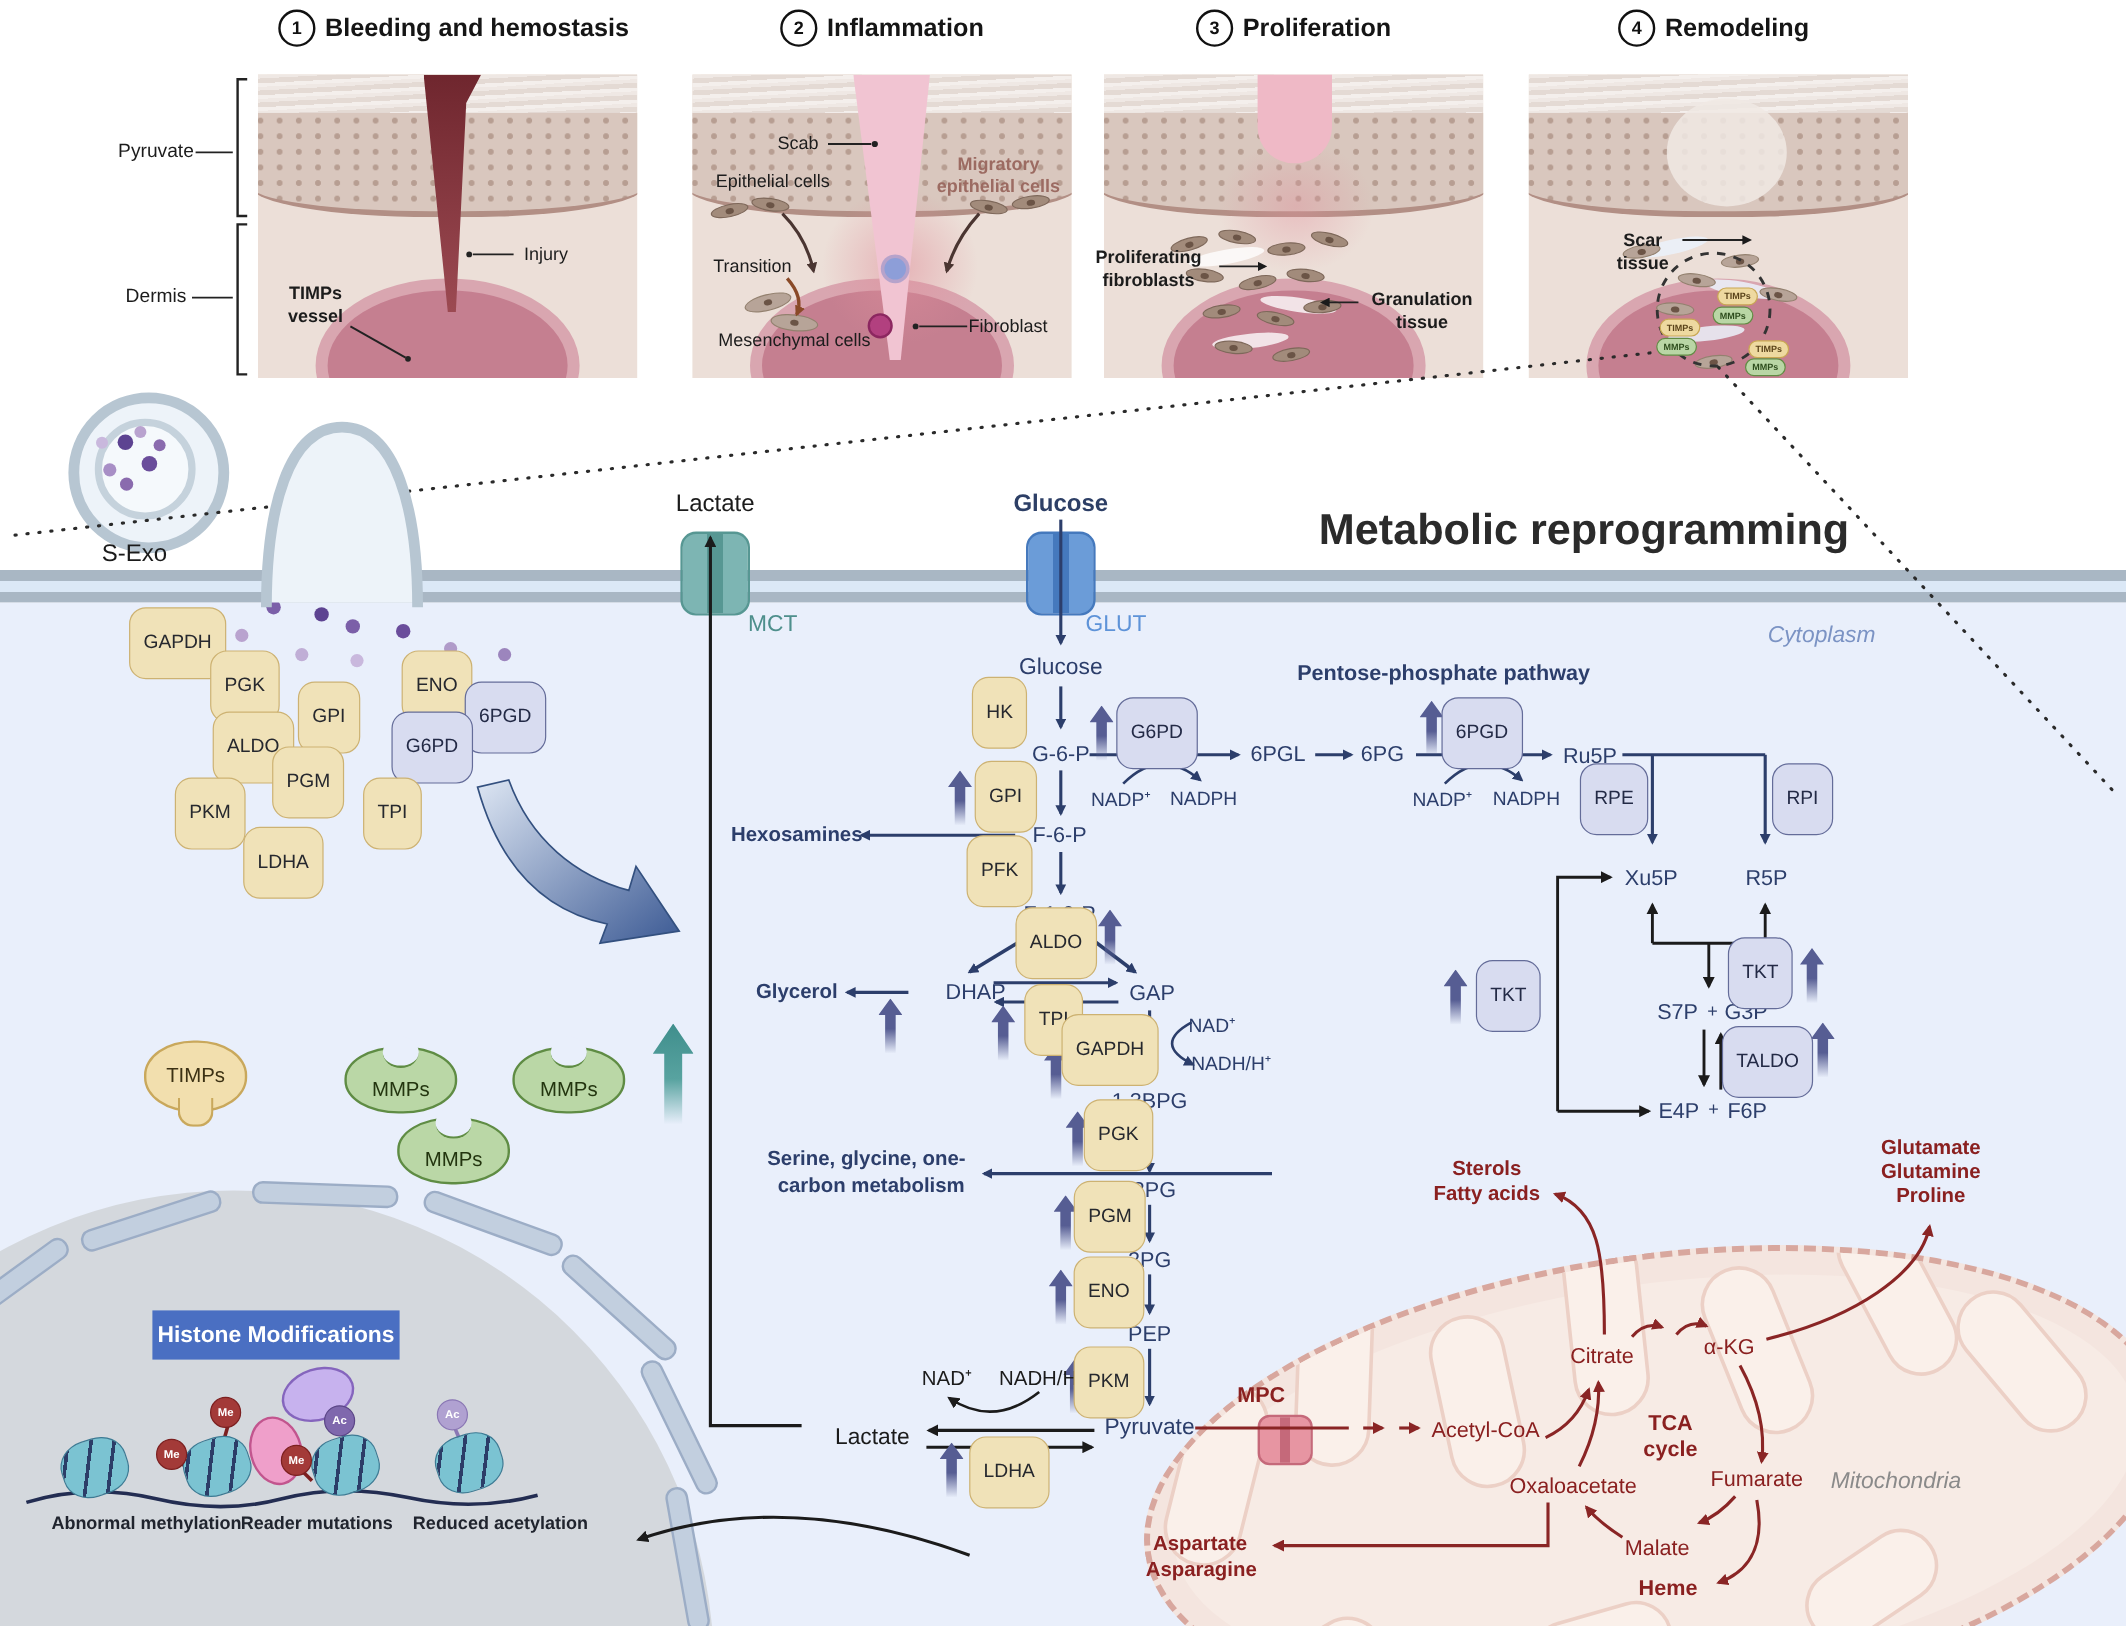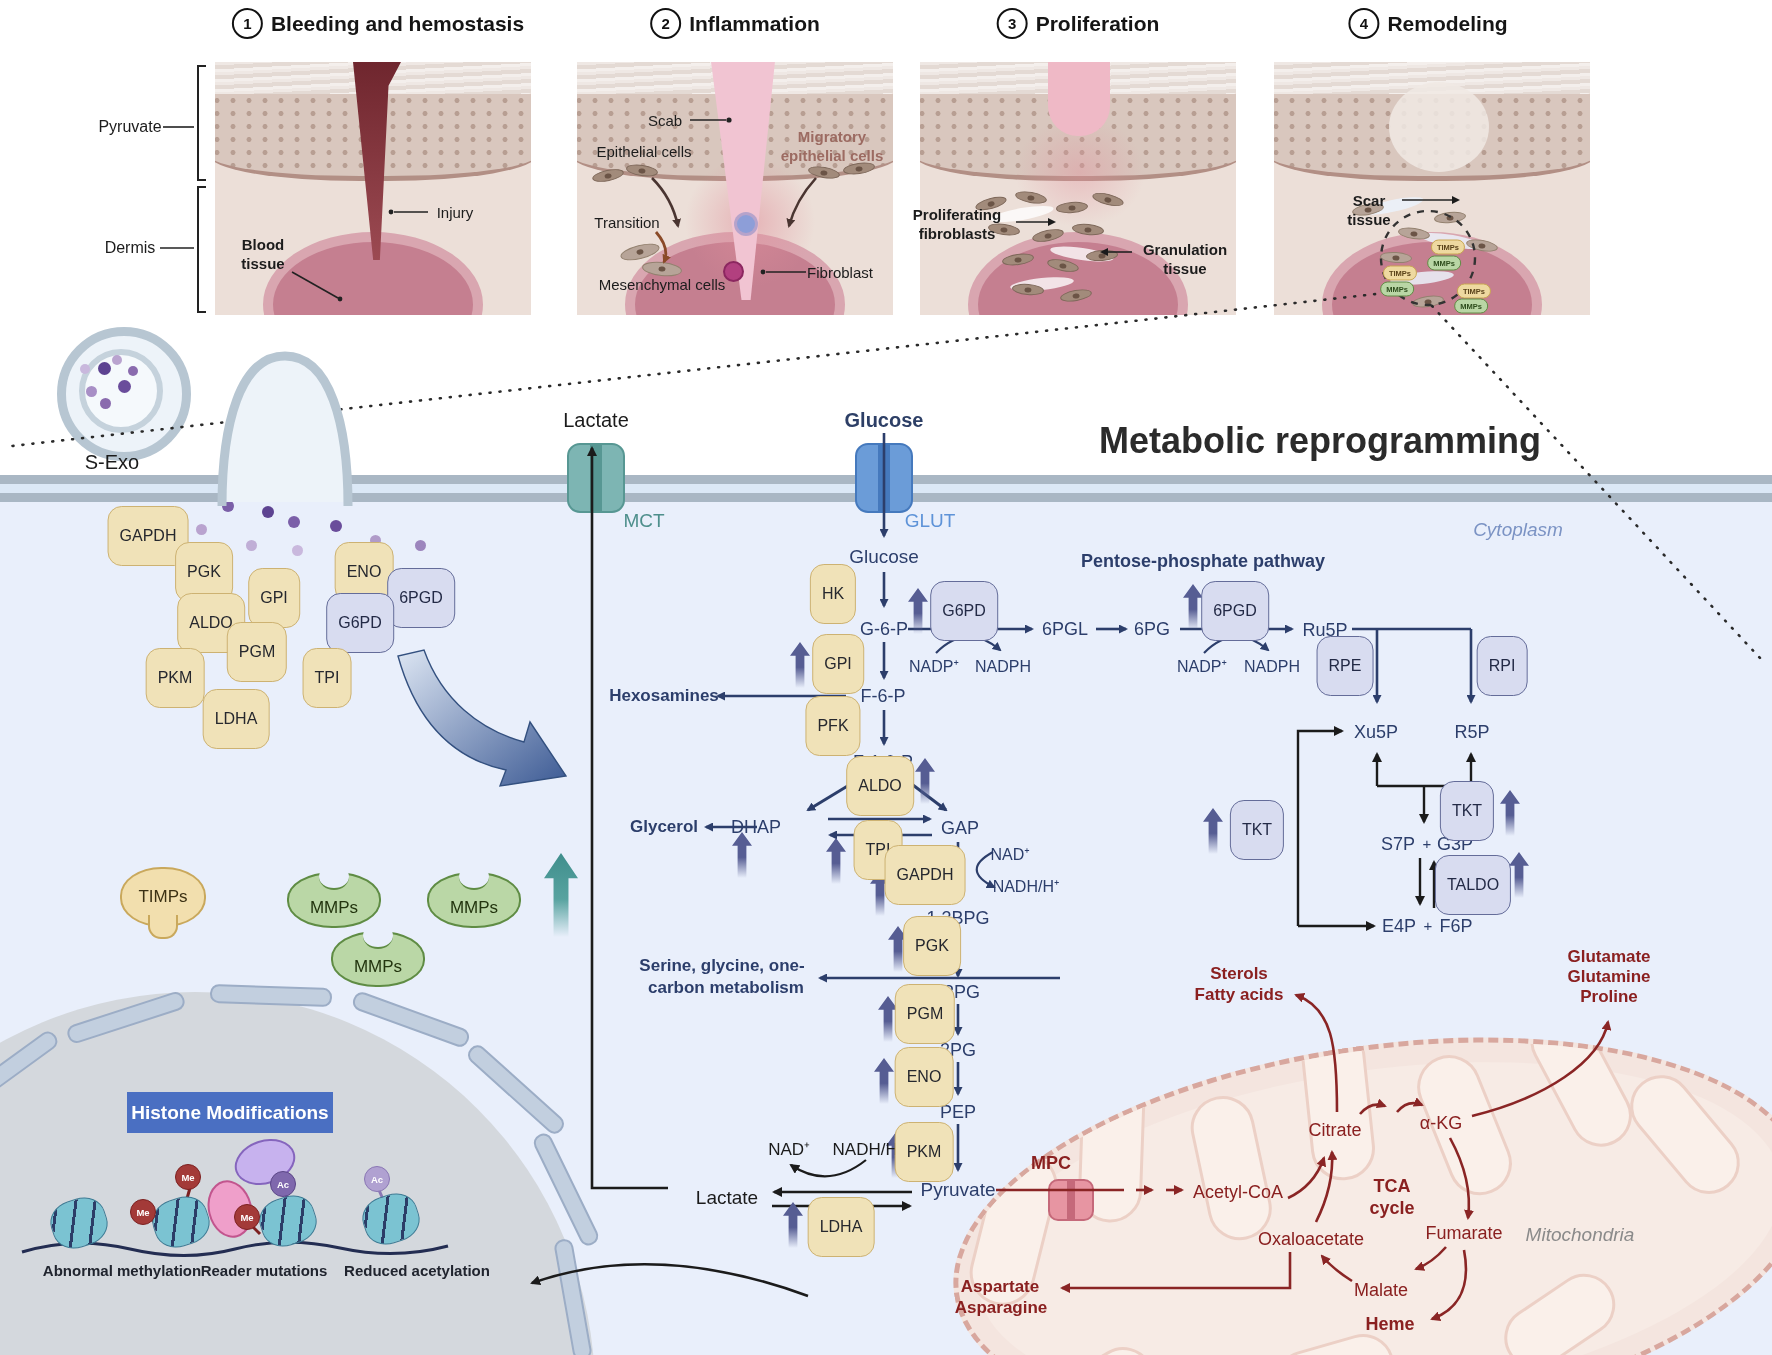--- a/index.html
+++ b/index.html
@@ -121,21 +121,21 @@
   </div>
 
   <div class="panel" style="left:215px;">
     <div class="corneum"></div>
     <div class="epiband"></div>
     <div class="abs" style="left:138px;top:0;width:48px;height:198px;z-index:3;
          clip-path:polygon(0 0,100% 0,74% 12%,56% 100%,42% 100%);background:linear-gradient(#6f262e,#9c4a52);"></div>
     <div class="vessel"></div>
   </div>
   <div class="plbl" style="left:455px;top:212px;">Injury</div>
-  <div class="plbl two" style="left:263px;top:255px;width:72px;">Blood tissue</div>
+  <div class="plbl two" style="left:263px;top:255px;width:72px;">TIMPs vessel</div>
   <div class="plbl" style="left:130px;top:127px;font-size:16px;">Pyruvate</div>
   <div class="plbl" style="left:130px;top:248px;font-size:16px;">Dermis</div>
 
   <div class="panel" style="left:577px;">
     <div class="corneum"></div>
     <div class="epiband"></div>
     <div class="abs" style="left:108px;top:95px;width:130px;height:130px;border-radius:50%;z-index:2;
          background:radial-gradient(closest-side,rgba(224,143,155,.55),transparent);"></div>
     <div class="abs" style="left:128px;top:0;width:76px;height:238px;z-index:3;
          clip-path:polygon(8% 0,92% 0,60% 100%,48% 100%);background:#f1c4d2;"></div>
@@ -440,21 +440,21 @@
 
   <div class="lbl blk" style="left:596px;top:420px;font-size:20px;">Lactate</div>
   <div class="lbl" style="left:884px;top:420px;font-size:20px;font-weight:bold;color:#2d3f66;">Glucose</div>
   <div class="lbl" style="left:644px;top:521px;color:#4e8f8c;font-size:19px;">MCT</div>
   <div class="lbl" style="left:930px;top:521px;color:#5e93d8;font-size:19px;">GLUT</div>
 
   <div class="lbl" style="left:884px;top:557px;font-size:19px;">Glucose</div>
   <div class="lbl" style="left:884px;top:629px;">G-6-P</div>
   <div class="lbl" style="left:883px;top:696px;">F-6-P</div>
   <div class="lbl" style="left:883px;top:762px;">F-1,6-P</div>
-  <div class="lbl" style="left:756px;top:827px;">DHAP</div>
+  <div class="lbl" style="left:813px;top:827px;">DHAP</div>
   <div class="lbl" style="left:960px;top:828px;">GAP</div>
   <div class="lbl" style="left:958px;top:918px;">1,3BPG</div>
   <div class="lbl" style="left:962px;top:992px;">3PG</div>
   <div class="lbl" style="left:958px;top:1050px;">2PG</div>
   <div class="lbl" style="left:958px;top:1112px;">PEP</div>
   <div class="lbl" style="left:958px;top:1190px;font-size:19px;text-align:center;">Pyruvate</div>
   <div class="lbl blk" style="left:727px;top:1198px;font-size:19px;">Lactate</div>
 
   <div class="lbl" style="left:1010px;top:854px;font-size:16px;">NAD⁺</div>
   <div class="lbl" style="left:1026px;top:886px;font-size:16px;">NADH/H⁺</div>

